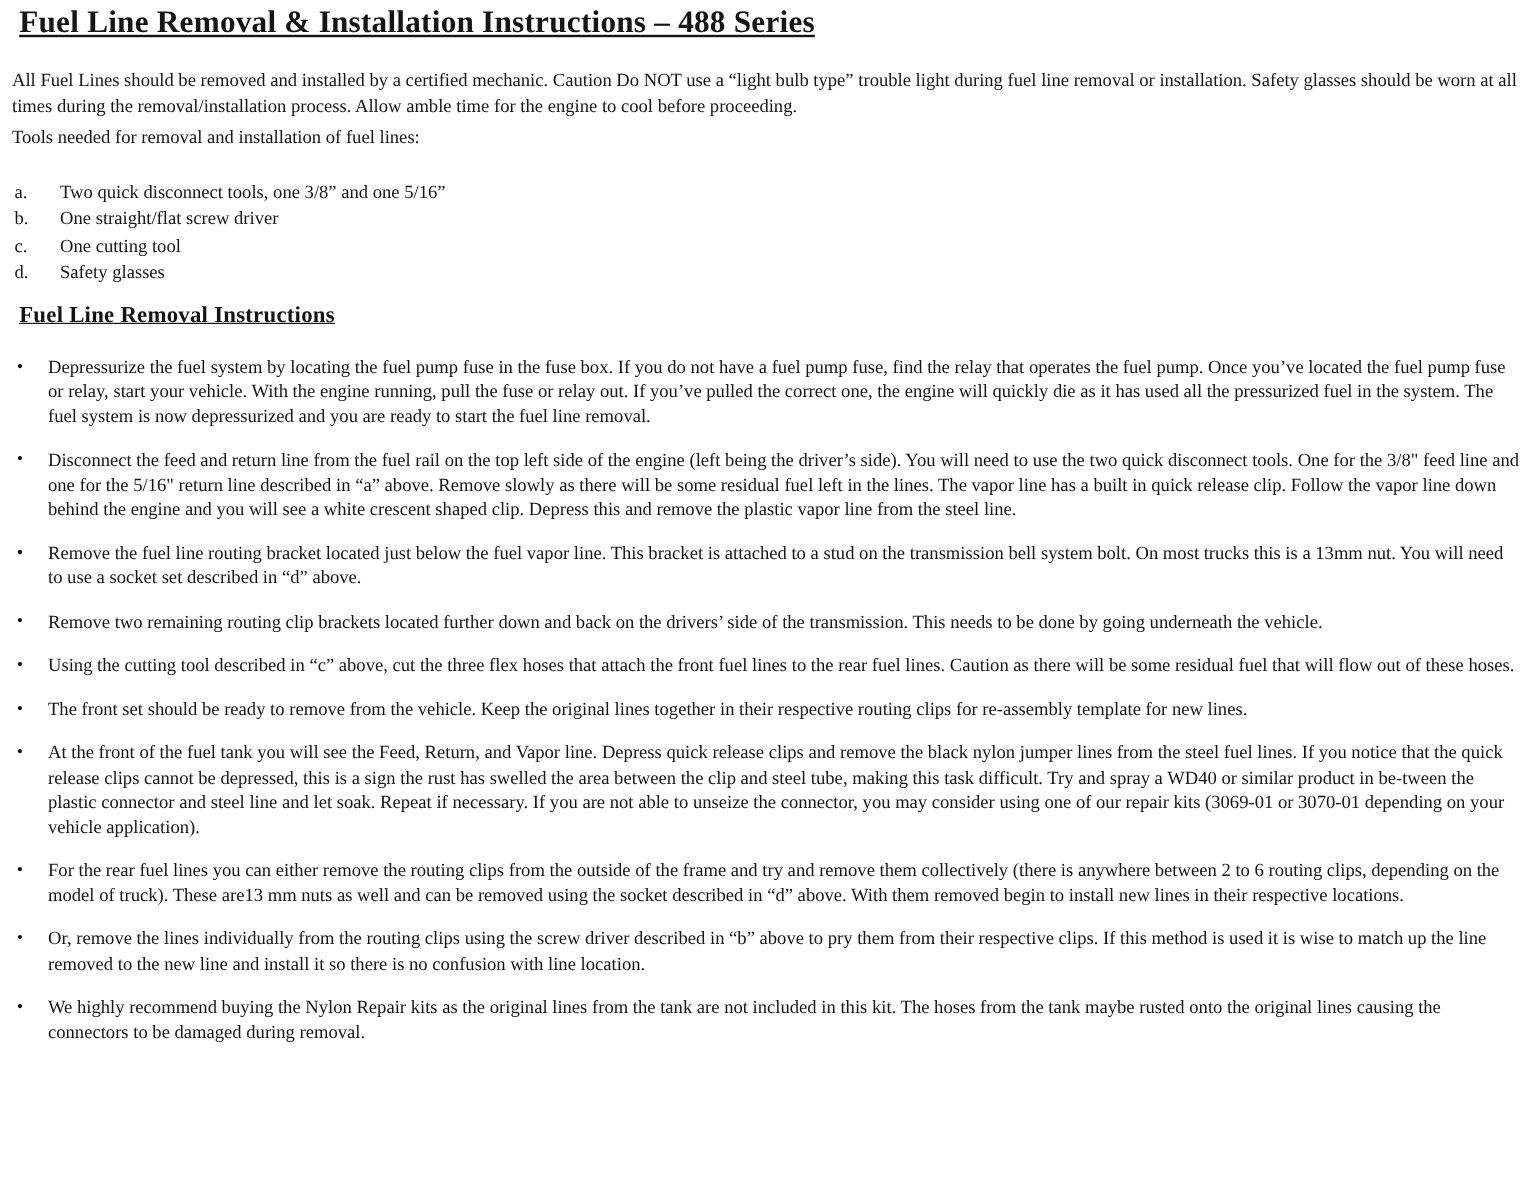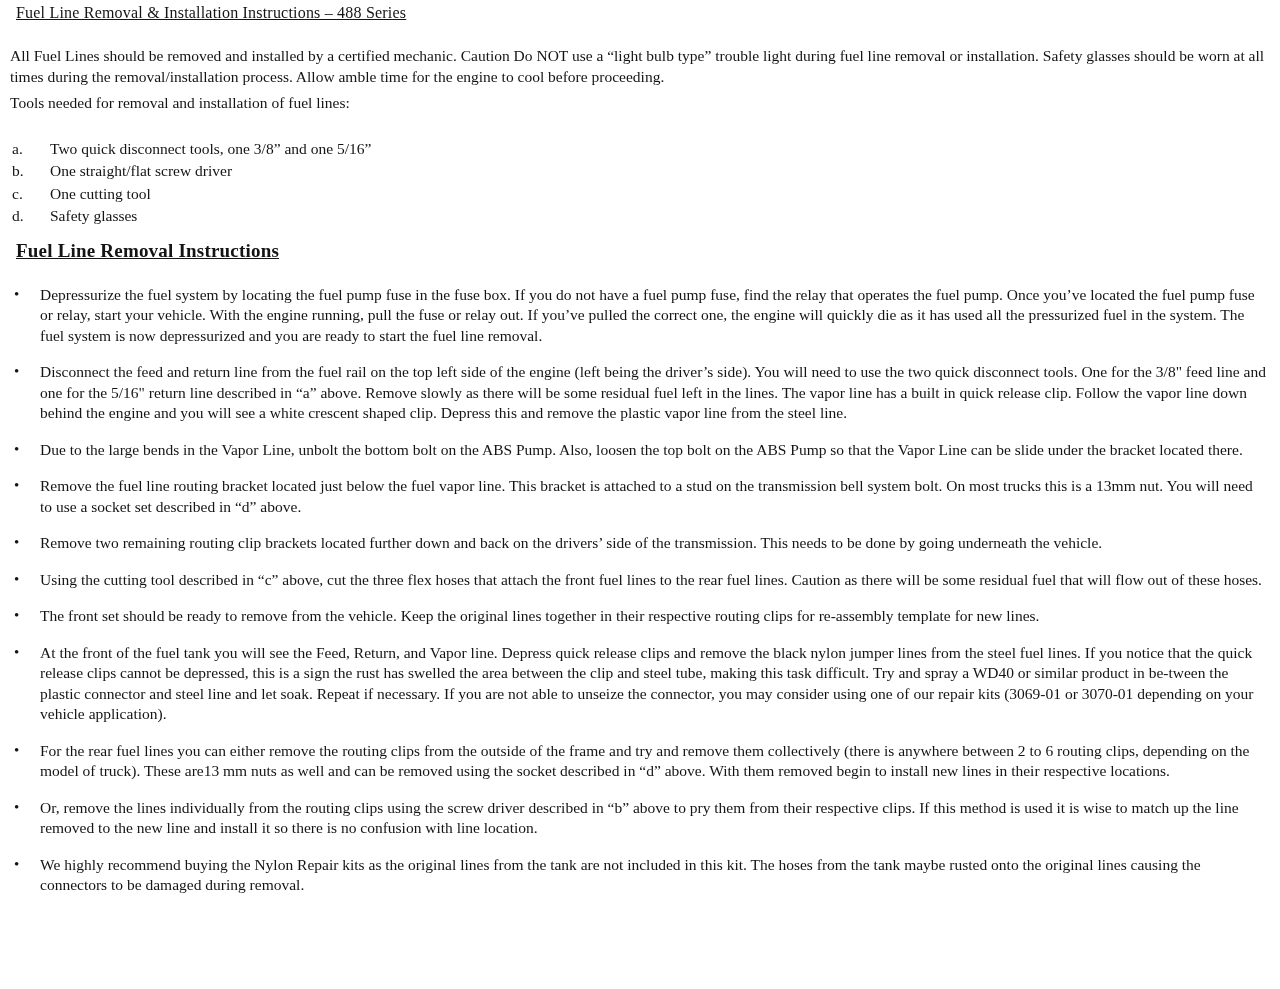--- a/index.html
+++ b/index.html
@@ -6,22 +6,22 @@
   html, body { background: #ffffff; }
   body {
     width: 1280px;
     height: 989px;
     font-family: "Liberation Serif", "DejaVu Serif", serif;
     color: #141414;
     padding: 4px 14px 0 10px;
     overflow: hidden;
   }
   .doc-title {
-    font-size: 16px;
-    font-weight: normal;
+    font-size: 26px;
+    font-weight: bold;
     text-decoration: underline;
     margin-left: 6px;
     letter-spacing: 0.2px;
   }
   .body-text {
     font-size: 15.5px;
     line-height: 20.5px;
   }
   .intro-paragraph { margin-top: 24px; }
   .tools-intro { margin-top: 6px; }
@@ -98,21 +98,20 @@
   <li class="step-item">
     <span class="bullet-marker">•</span>
     <span>Depressurize the fuel system by locating the fuel pump fuse in the fuse box. If you do not have a fuel pump fuse, find the relay that operates the fuel pump. Once you’ve located the fuel pump fuse or relay, start your vehicle. With the engine running, pull the fuse or relay out. If you’ve pulled the correct one, the engine will quickly die as it has used all the pressurized fuel in the system. The fuel system is now depressurized and you are ready to start the fuel line removal.</span>
   </li>
   <li class="step-item">
     <span class="bullet-marker">•</span>
     <span>Disconnect the feed and return line from the fuel rail on the top left side of the engine (left being the driver’s side). You will need to use the two quick disconnect tools. One for the 3/8" feed line and one for the 5/16" return line described in “a” above. Remove slowly as there will be some residual fuel left in the lines. The vapor line has a built in quick release clip. Follow the vapor line down behind the engine and you will see a white crescent shaped clip. Depress this and remove the plastic vapor line from the steel line.</span>
   </li>
   <li class="step-item">
     <span class="bullet-marker">•</span>
-    <span>Due to the large bends in the Vapor Line, unbolt the bottom bolt on the ABS Pump. Also, loosen the top bolt on the ABS Pump so that the Vapor Line can be slide under the bracket located there.</span>
   </li>
   <li class="step-item">
     <span class="bullet-marker">•</span>
     <span>Remove the fuel line routing bracket located just below the fuel vapor line. This bracket is attached to a stud on the transmission bell system bolt. On most trucks this is a 13mm nut. You will need to use a socket set described in “d” above.</span>
   </li>
   <li class="step-item">
     <span class="bullet-marker">•</span>
     <span>Remove two remaining routing clip brackets located further down and back on the drivers’ side of the transmission. This needs to be done by going underneath the vehicle.</span>
   </li>
   <li class="step-item">

